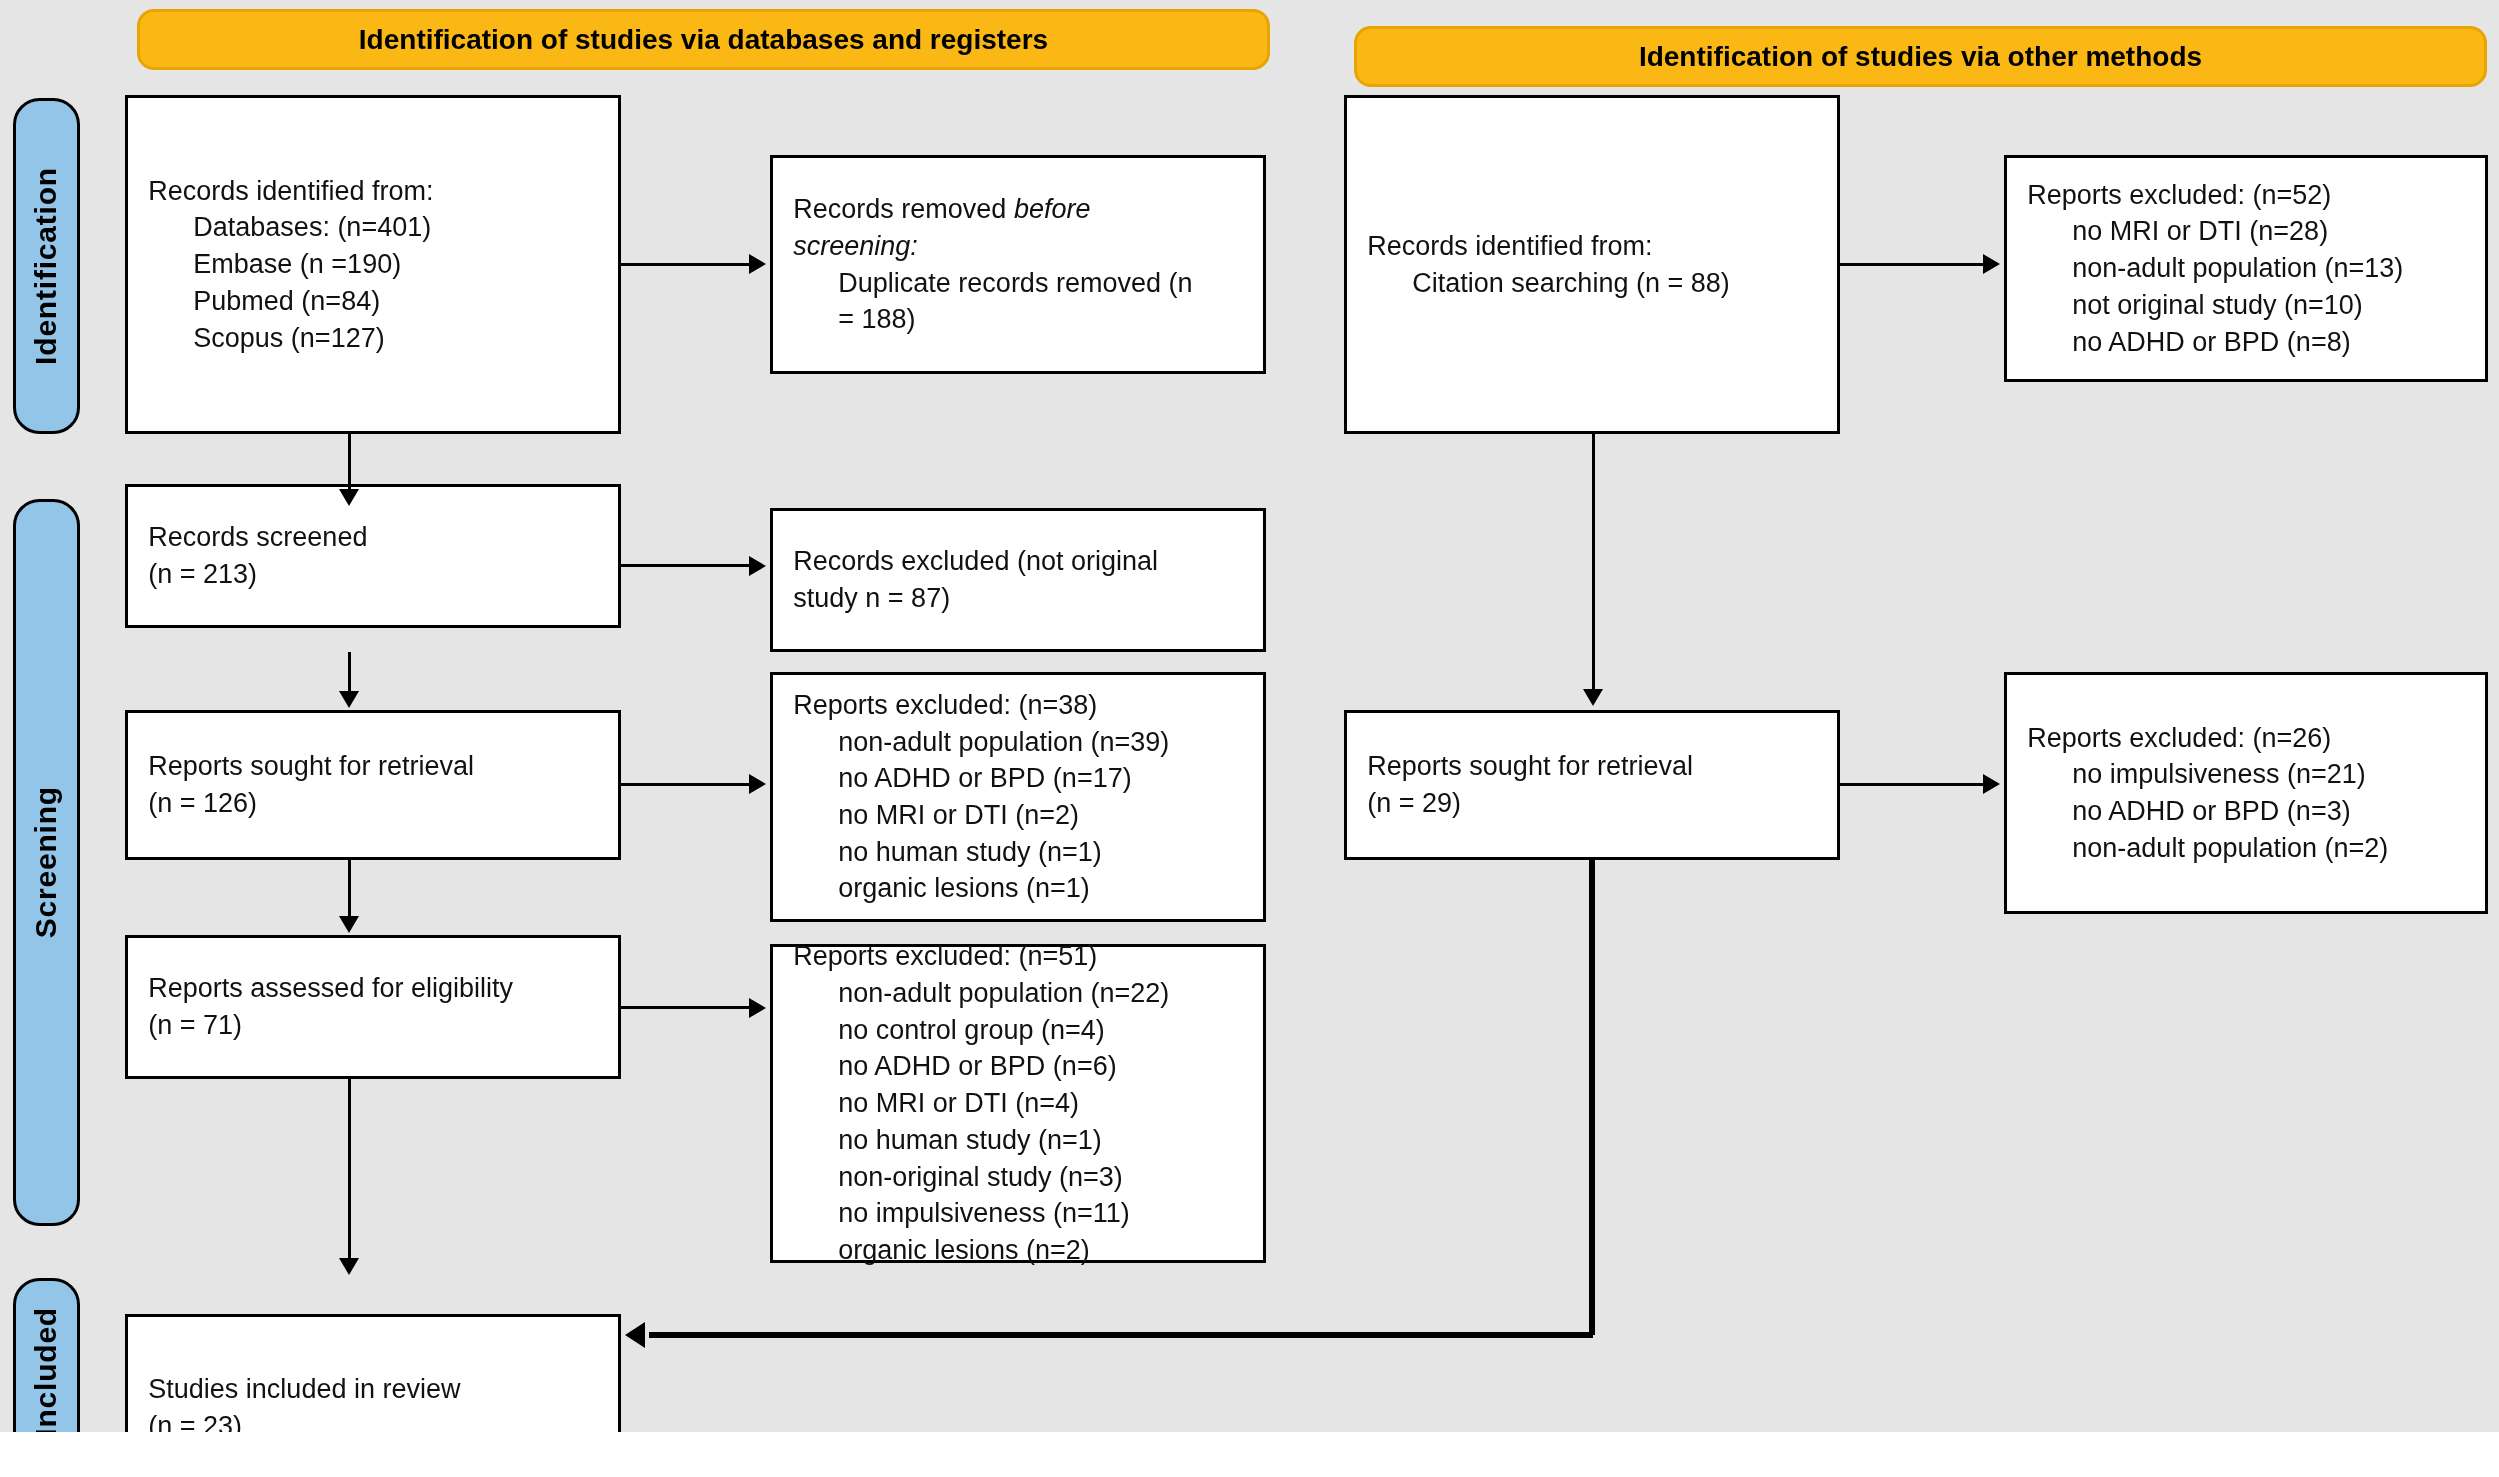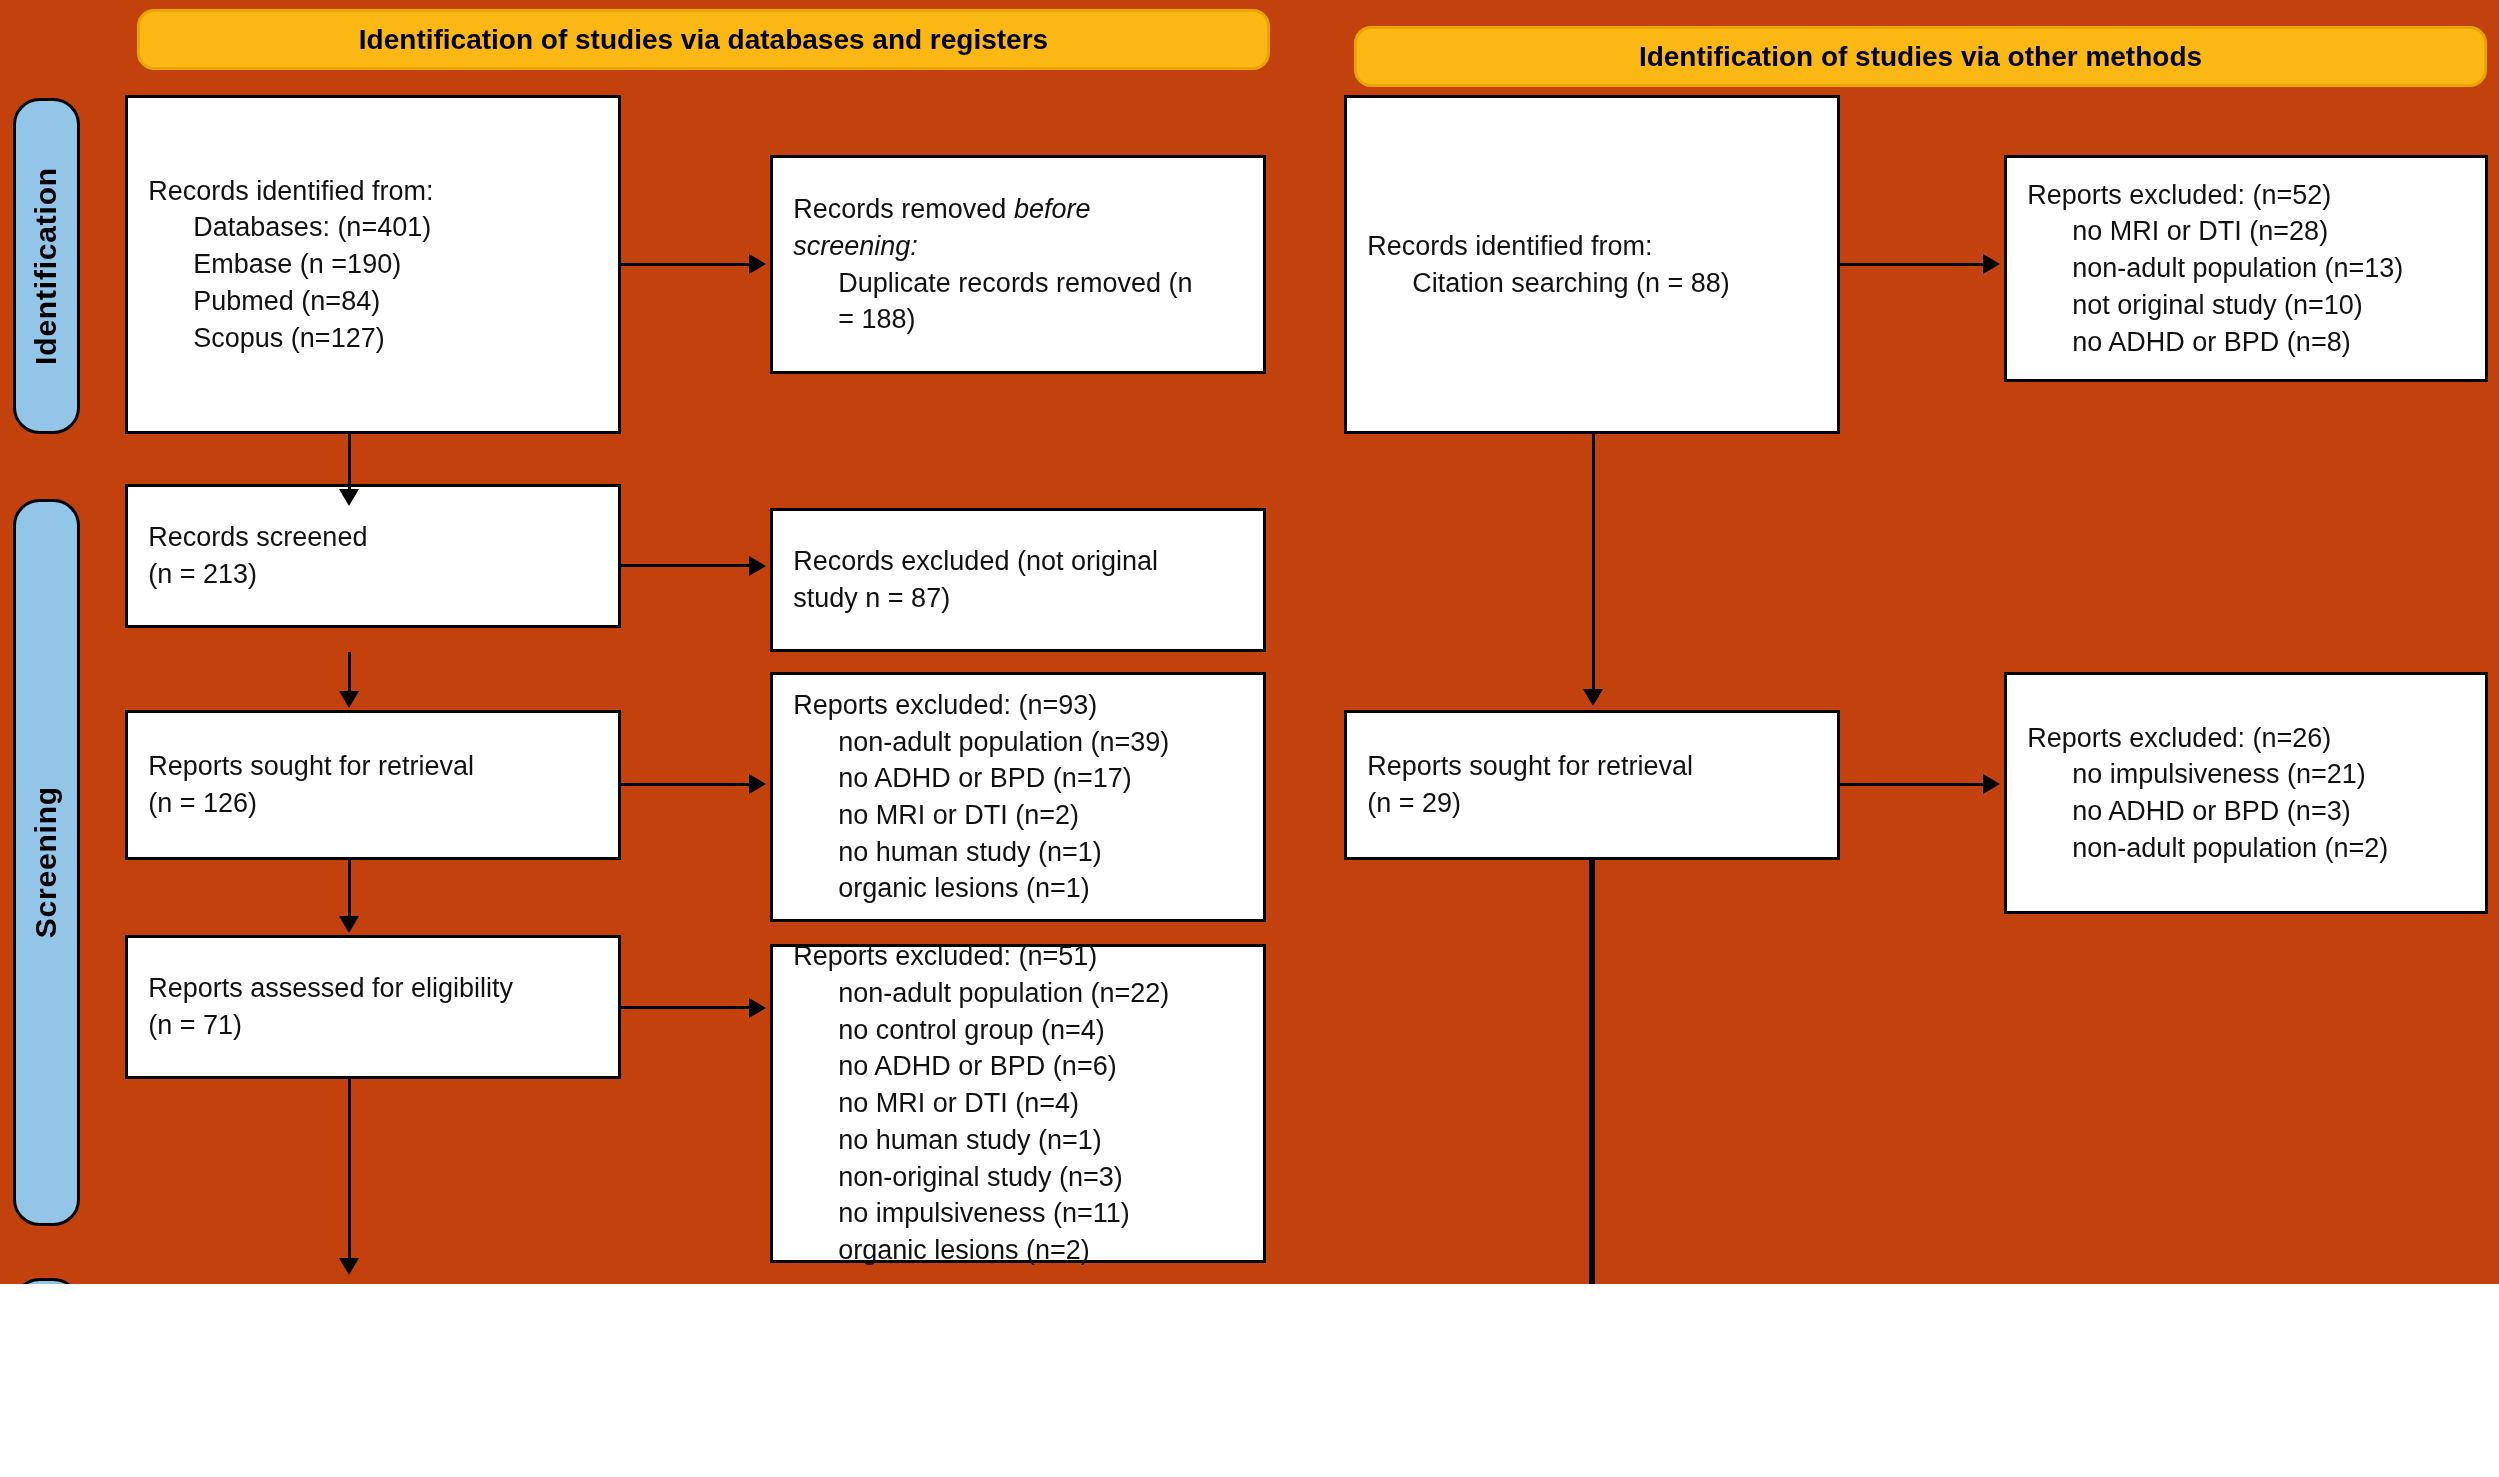--- a/index.html
+++ b/index.html
@@ -6,22 +6,22 @@
     margin: 0;
     padding: 0;
     background: #ffffff;
   }
   body {
     font-family: "Liberation Sans", sans-serif;
   }
   #canvas {
     position: relative;
     width: 2500px;
-    height: 1284px;
-    background: #c2410c;
+    height: 1432px;
+    background: #e5e5e5;
     overflow: hidden;
   }
 
   
   .stage-bar {
     position: absolute;
     background: #92C5E8;
     border: 3.9px solid #000000;
     border-radius: 26.6px;
     box-sizing: border-box;
@@ -189,21 +189,21 @@
 
   <div class="box" style="left:125px; top:710px; width:496px; height:150px;">
     <div class="box-inner">
       <div class="line">Reports sought for retrieval</div>
       <div class="line">(n = 126)</div>
     </div>
   </div>
 
   <div class="box" style="left:770px; top:672px; width:496px; height:250px;">
     <div class="box-inner">
-      <div class="line">Reports excluded: (n=93)</div>
+      <div class="line">Reports excluded: (n=38)</div>
       <div class="line indent">non-adult population (n=39)</div>
       <div class="line indent">no ADHD or BPD (n=17)</div>
       <div class="line indent">no MRI or DTI (n=2)</div>
       <div class="line indent">no human study (n=1)</div>
       <div class="line indent">organic lesions (n=1)</div>
     </div>
   </div>
 
   <div class="box" style="left:125px; top:935px; width:496px; height:144px;">
     <div class="box-inner">

